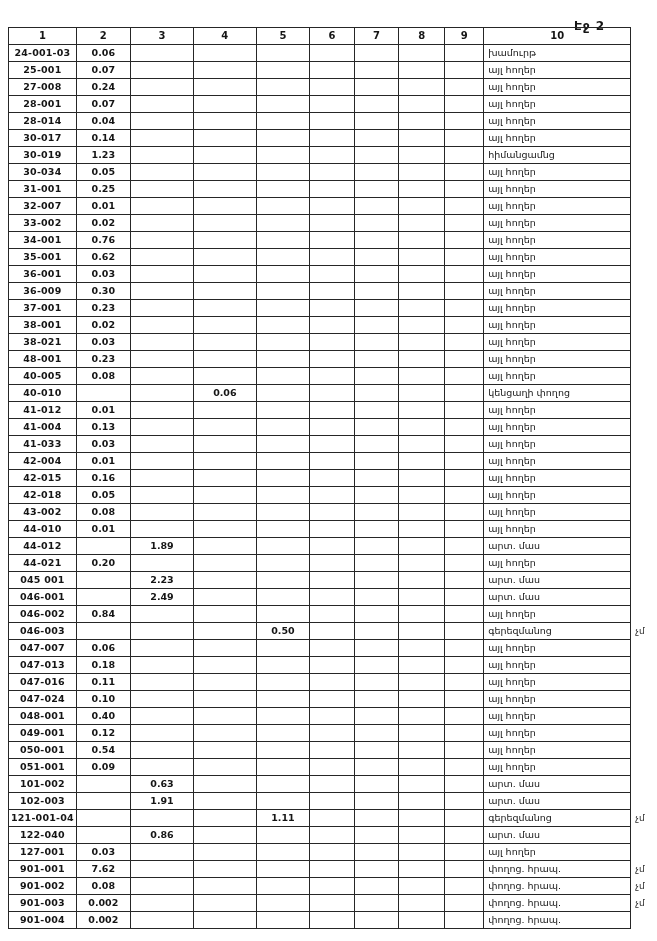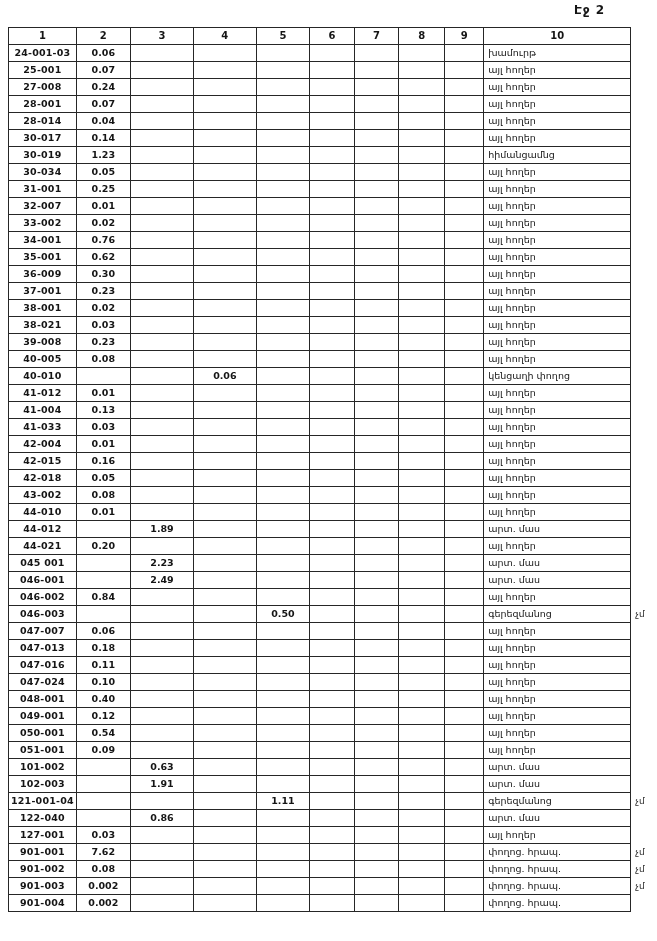--- a/index.html
+++ b/index.html
@@ -7,21 +7,21 @@
     width: 657px;
     height: 941px;
     background: #ffffff;
     font-family: "DejaVu Sans", sans-serif;
     color: #151515;
     overflow: hidden;
     position: relative;
   }
   .page-label {
     position: absolute;
-    top: 3px;
+    top: 19px;
     left: 574px;
     font-size: 12px;
     font-weight: bold;
     letter-spacing: 1px;
   }
   table {
     position: absolute;
     left: 8px;
     top: 27px;
     border-collapse: collapse;
@@ -265,20 +265,33 @@
         <td class="num"></td>
         <td class="num"></td>
         <td class="num"></td>
         <td class="num"></td>
         <td class="num"></td>
         <td class="num"></td>
         <td class="label">այլ հողեր</td>
         <td class="note"></td>
       </tr>
       <tr>
+        <td class="code">36-001</td>
+        <td class="num">0.03</td>
+        <td class="num"></td>
+        <td class="num"></td>
+        <td class="num"></td>
+        <td class="num"></td>
+        <td class="num"></td>
+        <td class="num"></td>
+        <td class="num"></td>
+        <td class="label">այլ հողեր</td>
+        <td class="note"></td>
+      </tr>
+      <tr>
         <td class="code">36-009</td>
         <td class="num">0.30</td>
         <td class="num"></td>
         <td class="num"></td>
         <td class="num"></td>
         <td class="num"></td>
         <td class="num"></td>
         <td class="num"></td>
         <td class="num"></td>
         <td class="label">այլ հողեր</td>
@@ -317,21 +330,21 @@
         <td class="num"></td>
         <td class="num"></td>
         <td class="num"></td>
         <td class="num"></td>
         <td class="num"></td>
         <td class="num"></td>
         <td class="label">այլ հողեր</td>
         <td class="note"></td>
       </tr>
       <tr>
-        <td class="code">39-008</td>
+        <td class="code">48-001</td>
         <td class="num">0.23</td>
         <td class="num"></td>
         <td class="num"></td>
         <td class="num"></td>
         <td class="num"></td>
         <td class="num"></td>
         <td class="num"></td>
         <td class="num"></td>
         <td class="label">այլ հողեր</td>
         <td class="note"></td>

